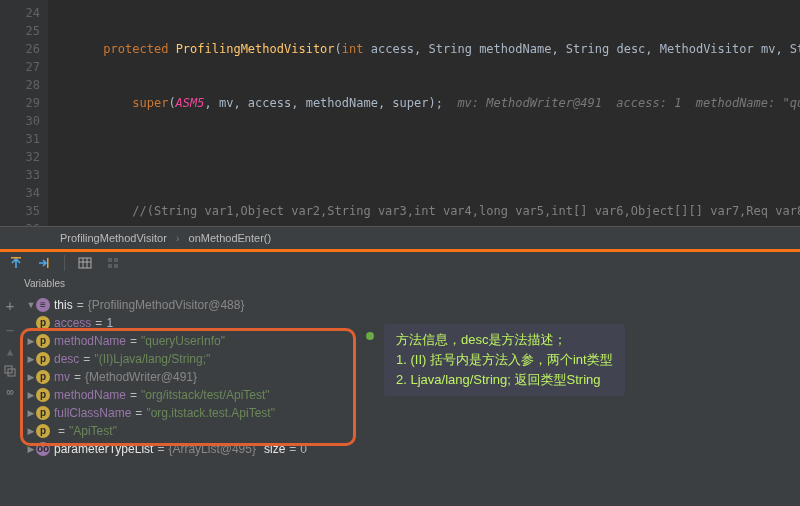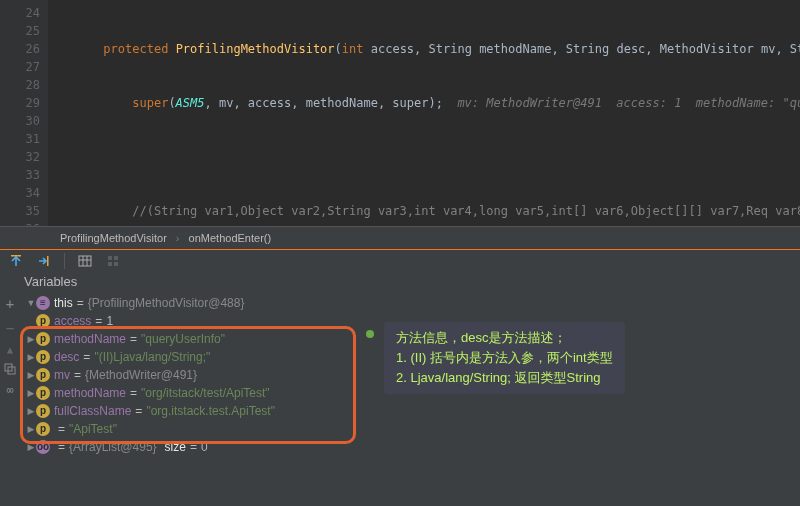--- a/index.html
+++ b/index.html
@@ -43,27 +43,27 @@
     position: absolute;
     left: 48px; top: 0; right: 0;
     line-height: 18px;
     padding-top: 4px;
     white-space: pre;
   }
   .code .line { height: 18px; padding-left: 12px; }
   .kw { color: #cc7832; }
   .mth { color: #ffc66d; }
   .cmt { color: #808080; }
-  .param { color: #5eead4; font-style: italic; }
+  .param { color: #ec4899; font-style: italic; }
   .hint { color: #787878; font-style: italic; }
   .breadcrumb {
     height: 22px;
     background: #3c3f41;
     border-top: 1px solid #555;
-    border-bottom: 1px solid #f97316;
+    border-bottom: 3px solid #f97316;
     line-height: 22px;
     padding-left: 60px;
     color: #bbbbbb;
     font-family: sans-serif;
     font-size: 11px;
   }
   .breadcrumb .sep { color: #777; padding: 0 6px; }
   .debugger {
     background: #3c3f41;
     height: 258px;
@@ -77,21 +77,21 @@
     padding-left: 8px;
     gap: 12px;
   }
   .dbg-toolbar .icon { width: 16px; height: 16px; display:flex; align-items:center; justify-content:center; }
   .vars-header {
     height: 20px;
     line-height: 20px;
     padding-left: 24px;
     color: #bbbbbb;
     font-family: sans-serif;
-    font-size: 13px;
+    font-size: 10px;
     background: #3c3f41;
   }
   .vars-body {
     position: relative;
     padding-left: 22px;
     padding-top: 2px;
   }
   .vars-side {
     position: absolute;
     left: 0; top: 0;
@@ -294,20 +294,21 @@
         <div class="var-row">
           <span class="tw">▶</span>
           <span class="badge ">p</span>
           <span class="veq"> = </span>
           <span class="vstr">"ApiTest"</span>
         </div>
       </div>
     <div class="var-row">
       <span class="tw">▶</span>
       <span class="badge oo">oo</span>
+      <span class="vname-w">parameterTypeList</span>
       <span class="veq"> = </span>
       <span class="vgrey">{ArrayList@495}</span>
       <span style="width:8px"></span>
       <span class="vname-w">size</span>
       <span class="veq"> = </span>
       <span>0</span>
     </div>
     <div class="highlight-box" style="left:20px; top:34px; width:330px; height:112px;"></div>
     <div class="green-dot" style="left:366px; top:38px;"></div>
     <div class="tooltip" style="left:384px; top:30px;">

